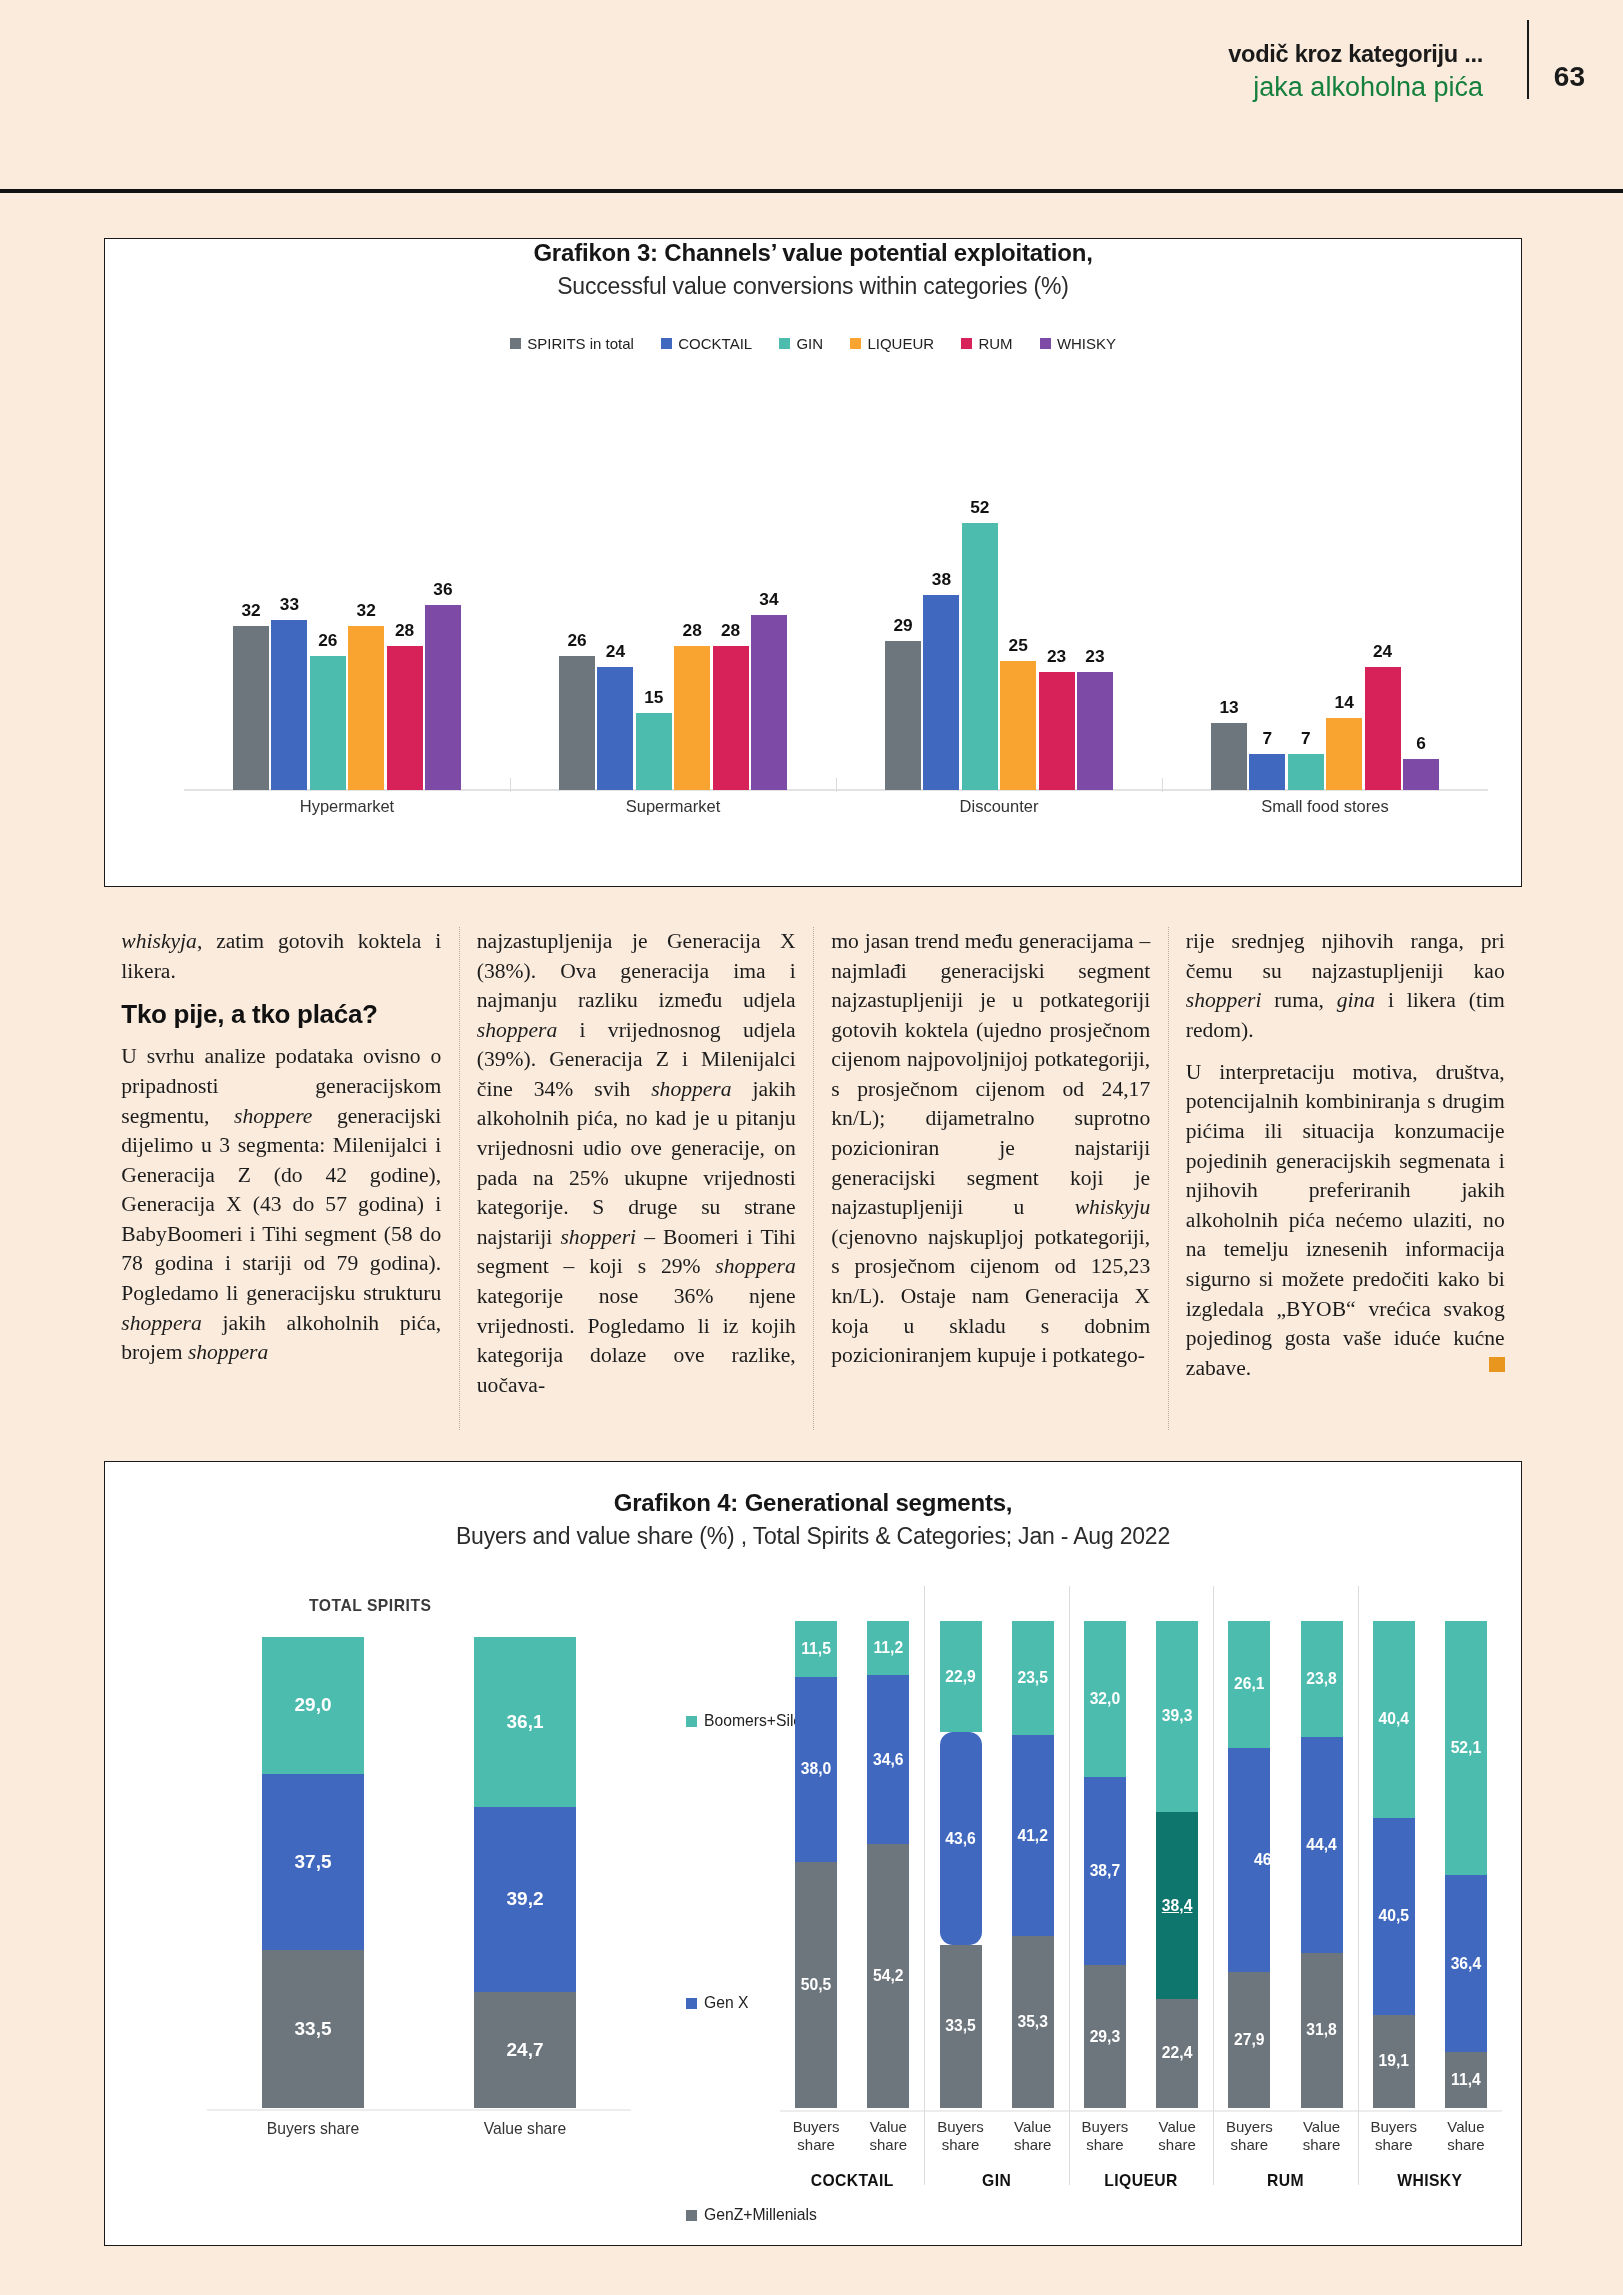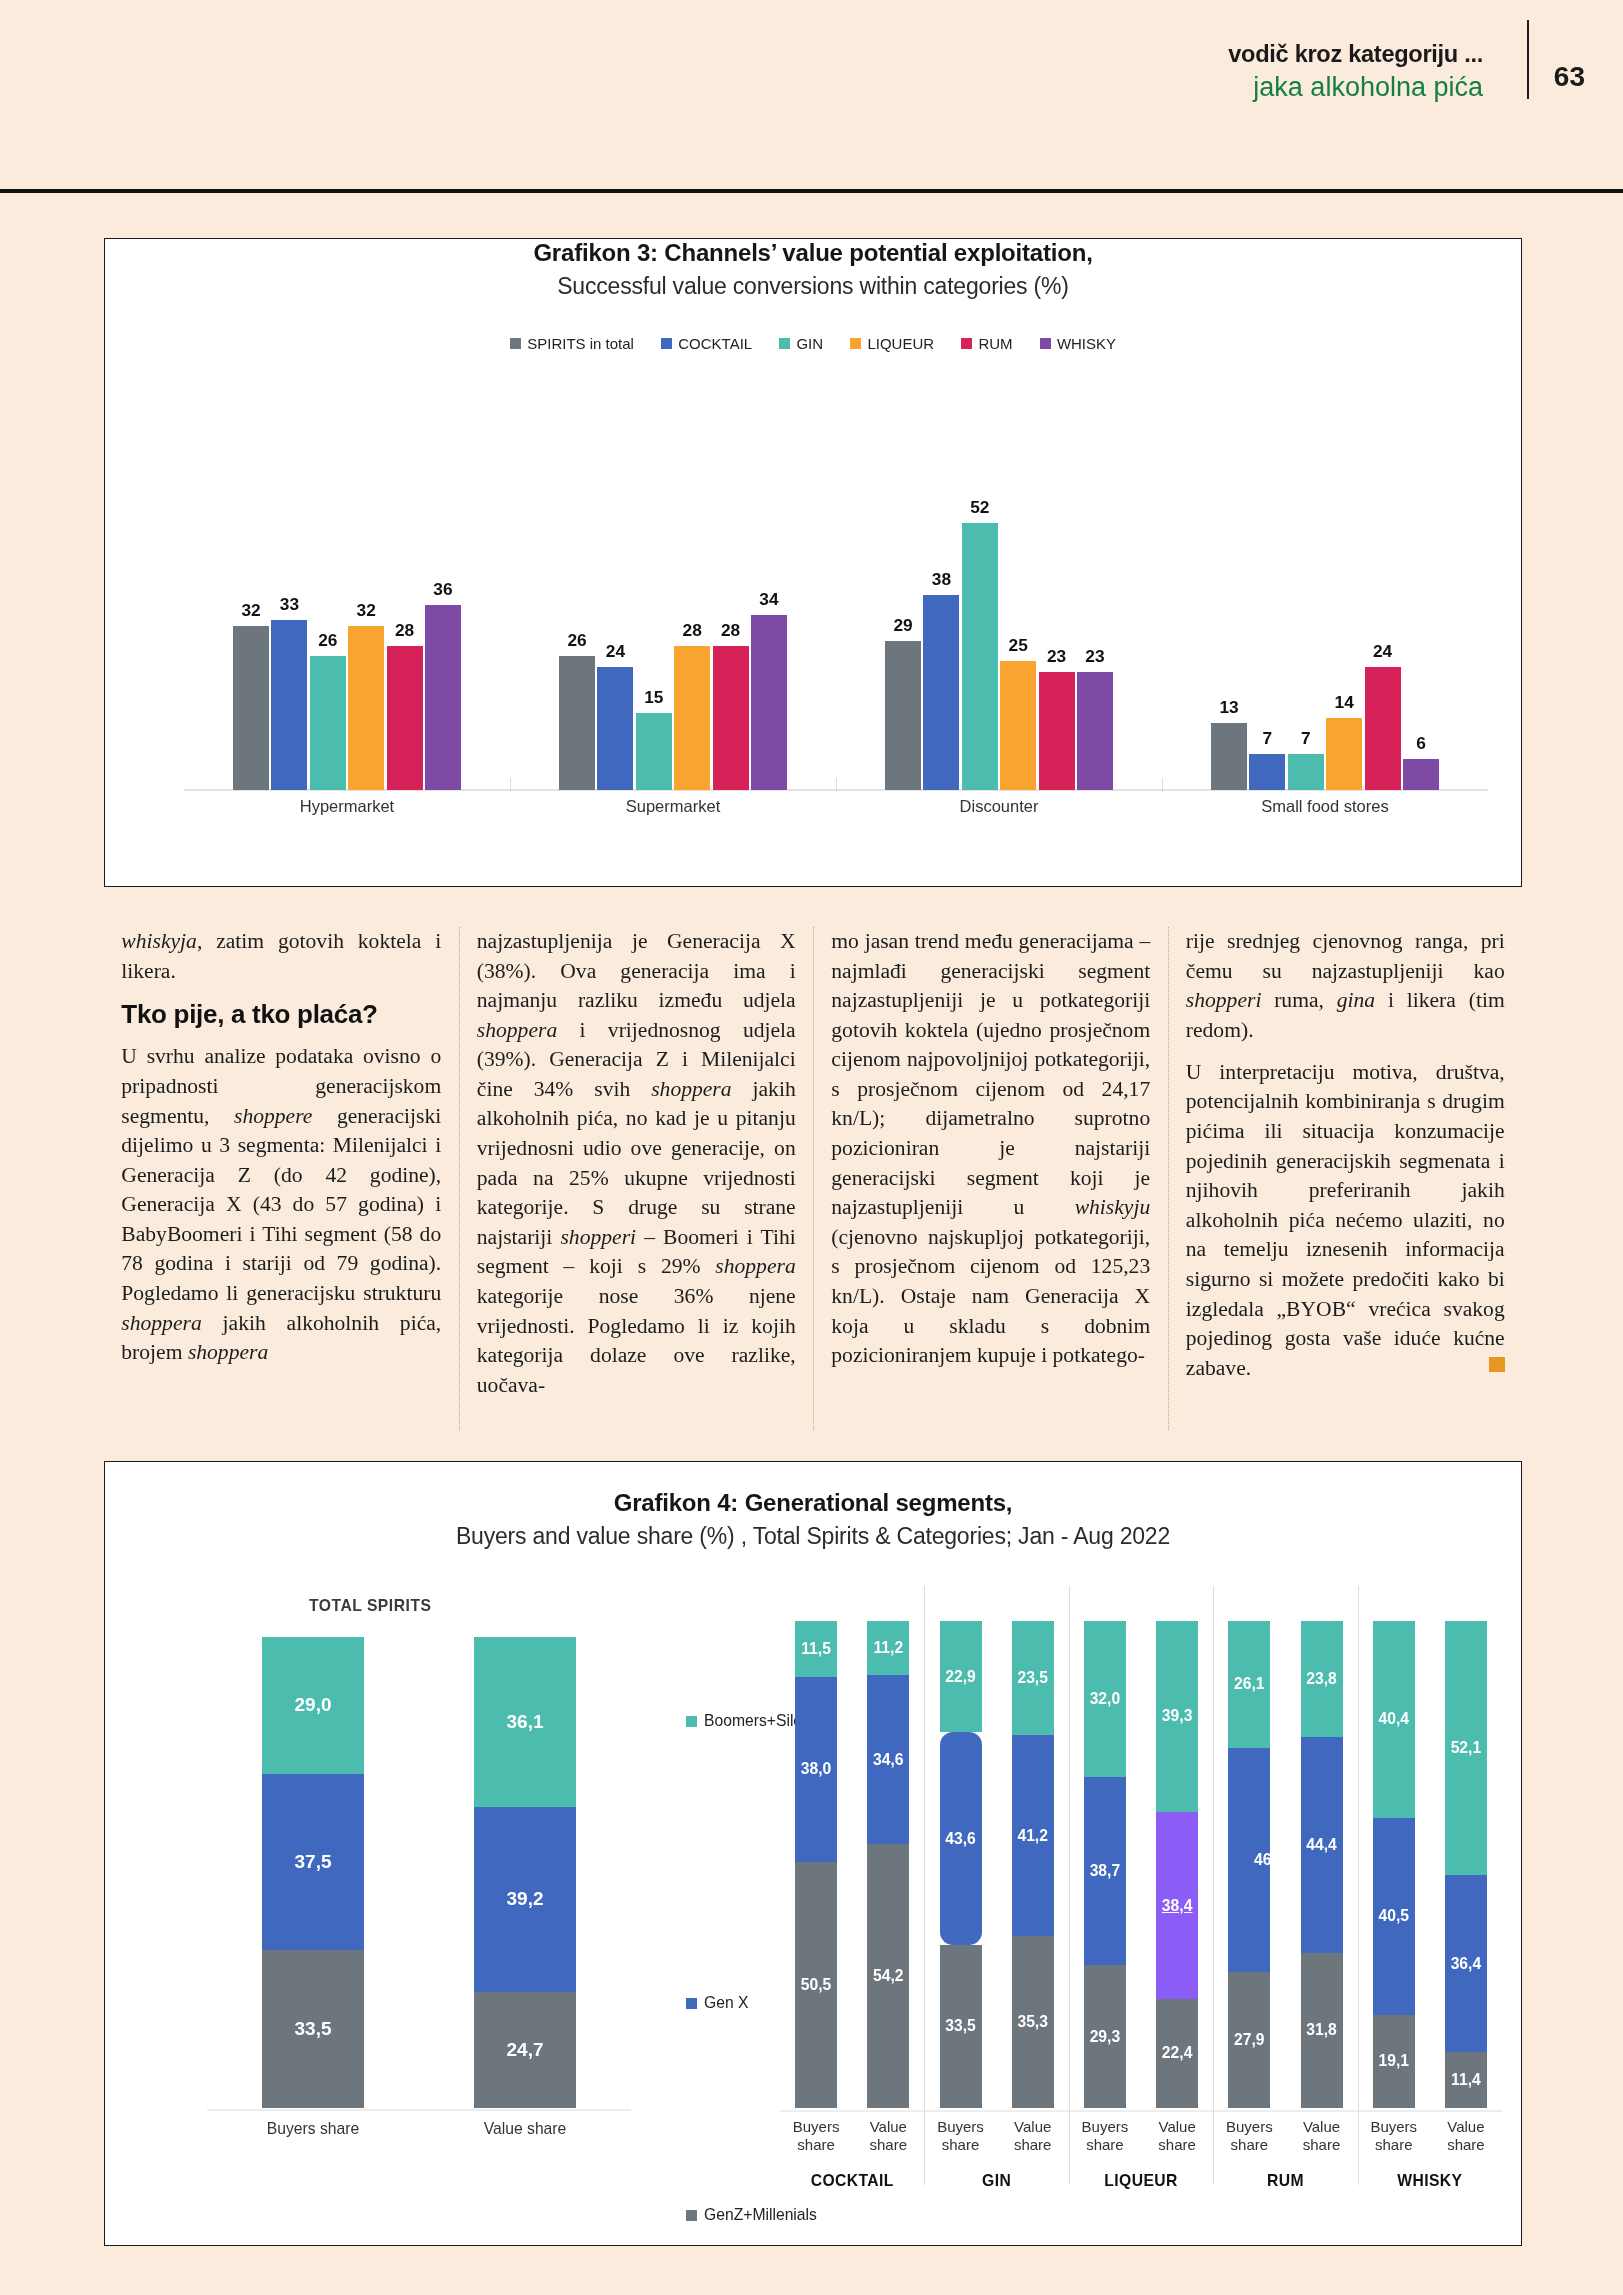--- a/index.html
+++ b/index.html
@@ -262,21 +262,21 @@
     <h3>Tko pije, a tko plaća?</h3>
     <p><span>U svrhu analize podataka ovisno o pripadnosti generacijskom segmentu, </span><i>shoppere</i><span> generacijski dijelimo u 3 segmenta: Milenijalci i Generacija Z (do 42 godine), Generacija X (43 do 57 godina) i BabyBoomeri i Tihi segment (58 do 78 godina i stariji od 79 godina). Pogledamo li generacijsku strukturu </span><i>shoppera</i><span> jakih alkoholnih pića, brojem </span><i>shoppera</i></p>
   </div>
   <div class="tcol">
     <p><span>najzastupljenija je Generacija X (38%). Ova generacija ima i najmanju razliku između udjela </span><i>shoppera</i><span> i vrijednosnog udjela (39%). Generacija Z i Milenijalci čine 34% svih </span><i>shoppera</i><span> jakih alkoholnih pića, no kad je u pitanju vrijednosni udio ove generacije, on pada na 25% ukupne vrijednosti kategorije. S druge su strane najstariji </span><i>shopperi</i><span> – Boomeri i Tihi segment – koji s 29% </span><i>shoppera</i><span> kategorije nose 36% njene vrijednosti. Pogledamo li iz kojih kategorija dolaze ove razlike, uočava-</span></p>
   </div>
   <div class="tcol">
     <p><span>mo jasan trend među generacijama – najmlađi generacijski segment najzastupljeniji je u potkategoriji gotovih koktela (ujedno prosječnom cijenom najpovoljnijoj potkategoriji, s prosječnom cijenom od 24,17 kn/L); dijametralno suprotno pozicioniran je najstariji generacijski segment koji je najzastupljeniji u </span><i>whiskyju</i><span> (cjenovno najskupljoj potkategoriji, s prosječnom cijenom od 125,23 kn/L). Ostaje nam Generacija X koja u skladu s dobnim pozicioniranjem kupuje i potkatego-</span></p>
   </div>
   <div class="tcol">
-    <p><span>rije srednjeg cjenovnog ranga, pri čemu su najzastupljeniji kao </span><i>shopperi</i><span> ruma, </span><i>gina</i><span> i likera (tim redom).</span></p>
+    <p><span>rije srednjeg njihovih ranga, pri čemu su najzastupljeniji kao </span><i>shopperi</i><span> ruma, </span><i>gina</i><span> i likera (tim redom).</span></p>
     <p><span>U interpretaciju motiva, društva, potencijalnih kombiniranja s drugim pićima ili situacija konzumacije pojedinih generacijskih segmenata i njihovih preferiranih jakih alkoholnih pića nećemo ulaziti, no na temelju iznesenih informacija sigurno si možete predočiti kako bi izgledala „BYOB“ vrećica svakog pojedinog gosta vaše iduće kućne zabave.</span><span class="endmark"></span></p>
   </div>
 </div>
 
 <div class="chart-card" id="chart4-card">
   <div style="padding-top:27px;">
     <div class="chart-title">Grafikon 4: Generational segments,</div>
     <div class="chart-sub">Buyers and value share (%) , Total Spirits &amp; Categories; Jan - Aug 2022</div>
   </div>
 
@@ -355,21 +355,21 @@
             <div class="mini-col">
               <div class="mini-stack">
                 <div class="mini-seg" style="flex: 32 1 0%; background: rgb(75, 188, 174);">32,0</div>
                 <div class="mini-seg" style="flex: 38.7 1 0%; background: rgb(65, 104, 191);">38,7</div>
                 <div class="mini-seg" style="flex: 29.3 1 0%; background: rgb(109, 117, 125);">29,3</div>
               </div>
             </div>
             <div class="mini-col">
               <div class="mini-stack">
                 <div class="mini-seg" style="flex: 39.3 1 0%; background: rgb(75, 188, 174);">39,3</div>
-                <div class="mini-seg" style="flex: 38.4 1 0%; background: #8b5cf6; text-decoration: underline;">38,4</div>
+                <div class="mini-seg" style="flex: 38.4 1 0%; background: #0f766e; text-decoration: underline;">38,4</div>
                 <div class="mini-seg" style="flex: 22.4 1 0%; background: rgb(109, 117, 125);">22,4</div>
               </div>
             </div>
           </div>
           <div class="cat-block">
             <div class="mini-col">
               <div class="mini-stack">
                 <div class="mini-seg" style="flex: 26.1 1 0%; background: rgb(75, 188, 174);">26,1</div>
                 <div class="mini-seg" style="flex: 46 1 0%; background: rgb(65, 104, 191); padding-left: 40px;">46,0</div>
                 <div class="mini-seg" style="flex: 27.9 1 0%; background: rgb(109, 117, 125);">27,9</div>

